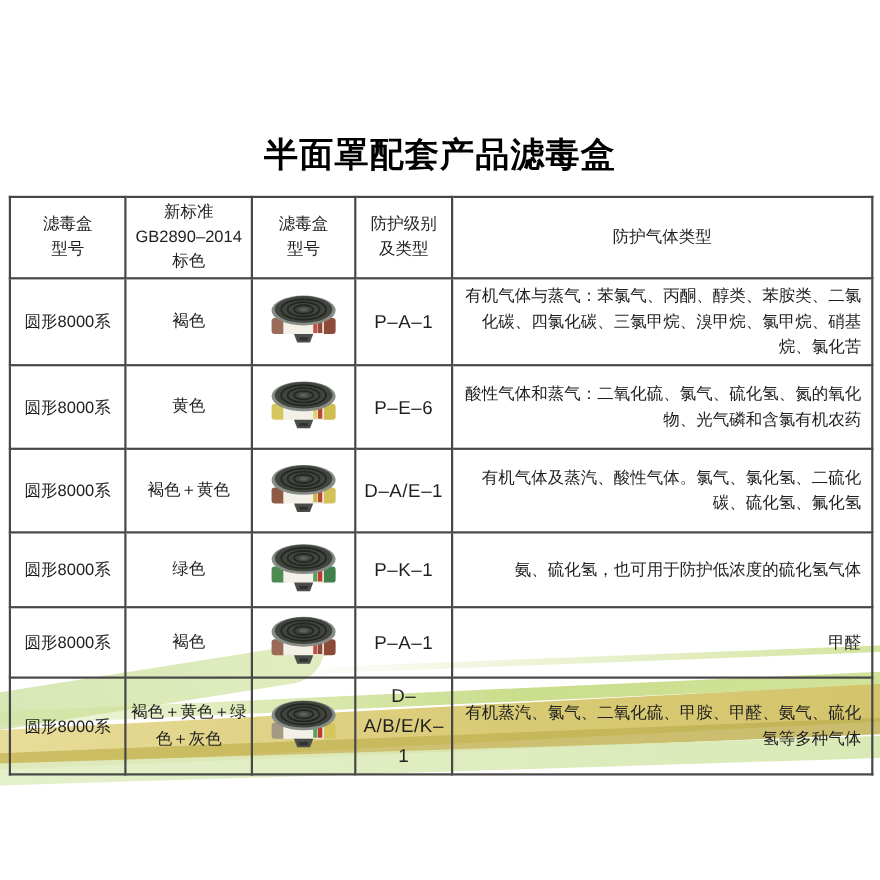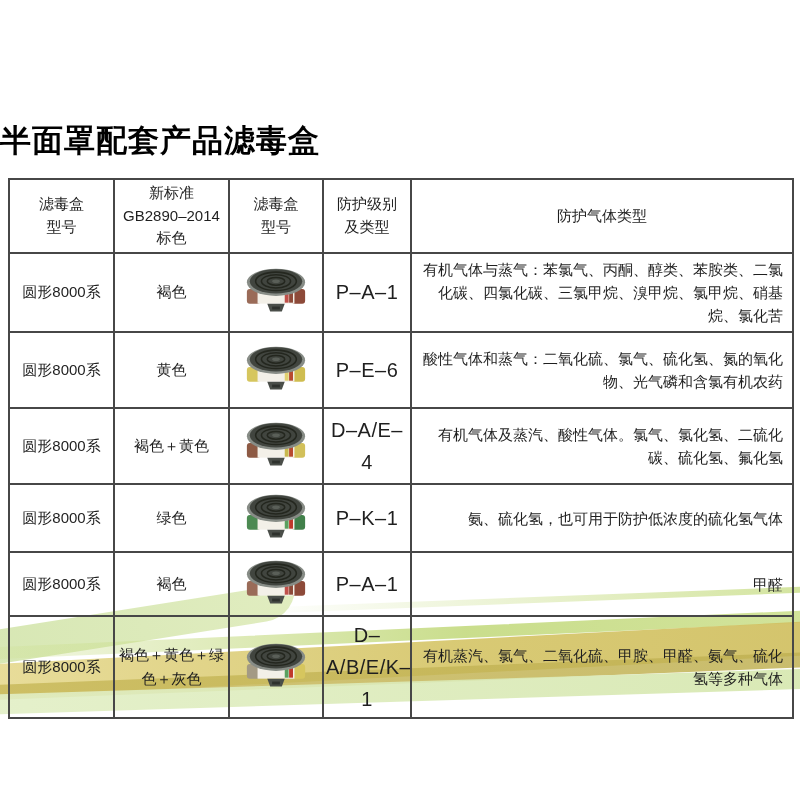--- a/index.html
+++ b/index.html
@@ -27,38 +27,38 @@
   .sw-olive { top:668px; left:-50px; width:930px; height:15px;
               background:linear-gradient(90deg,#c9ba5c,#bfb052);
               transform:rotate(-2.3deg); opacity:.85; border-radius:8px; }
   .sw-green2{ top:681px; left:-40px; width:920px; height:20px;
               background:linear-gradient(90deg,#e2efc6,#d4e6ab);
               transform:rotate(-1.8deg); opacity:.9; border-radius:10px; }
 
   
   .page-title {
     position:absolute; top:120px; left:0; width:100%; z-index:2;
-    text-align:left; font-size:31px; font-weight:bold; color:#000;
+    text-align:center; font-size:31px; font-weight:bold; color:#000;
     letter-spacing:1px;
   }
 
   
   table.spec {
     position:absolute; left:8px; top:178px; width:784px; z-index:2;
     border-collapse:collapse; table-layout:fixed; background:transparent;
   }
   .spec th, .spec td {
     border:2px solid #474747;
     font-size:15px; color:#1f1f1f;
     text-align:center; vertical-align:middle;
     padding:2px; overflow:hidden;
   }
   .spec th { font-weight:normal; white-space:pre-line; line-height:1.5; }
   td.gases { text-align:right; padding:4px 9px; line-height:1.55; }
-  td.level { font-size:20px; letter-spacing:.5px; line-height:1.6; }
+  td.level { font-size:17px; letter-spacing:.5px; line-height:1.6; }
   td.mark  { line-height:1.6; }
   .cart-svg { display:block; margin:0 auto; }
 </style>
 </head>
 <body>
 
 <div class="decor sw-thin"></div>
 <div class="decor sw-left"></div>
 <div class="decor sw-green1"></div>
 <div class="decor sw-tan"></div>
@@ -149,21 +149,21 @@
         <ellipse cx="34" cy="15" rx="30" ry="14" fill="#878c86"></ellipse>
         <ellipse cx="34" cy="14" rx="27" ry="12.5" fill="#41453f"></ellipse>
         <ellipse cx="34" cy="14" rx="21" ry="9.5" fill="none" stroke="#24271f" stroke-width="1.6"></ellipse>
         <ellipse cx="34" cy="14" rx="15" ry="6.8" fill="none" stroke="#24271f" stroke-width="1.6"></ellipse>
         <ellipse cx="34" cy="14" rx="9" ry="4" fill="none" stroke="#24271f" stroke-width="1.6"></ellipse>
         <ellipse cx="34" cy="14" rx="4" ry="1.8" fill="#5a5f58"></ellipse>
         <path d="M25 37 L43 37 L40 45 L28 45 Z" fill="#4a4e49"></path>
         <rect x="30" y="40" width="8" height="3" fill="#2e312d"></rect>
       </svg>
     </td>
-    <td class="level">D–A/E–4</td>
+    <td class="level">D–A/E–1</td>
     <td class="gases">有机气体及蒸汽、酸性气体。氯气、氯化氢、二硫化碳、硫化氢、氟化氢</td>
   </tr>
       <tr style="height: 68px;">
     <td class="model">圆形8000系</td>
     <td class="mark">绿色</td>
     <td>
       <svg class="cart-svg" width="66" height="50" viewBox="0 0 68 50">
         <rect class="c-left" x="4" y="22" width="14" height="15" rx="3" fill="#4c8a52"></rect>
         <rect class="c-right" x="50" y="22" width="14" height="15" rx="3" fill="#41804a"></rect>
         <rect x="15" y="22" width="38" height="15" fill="#f3f0e8"></rect>

